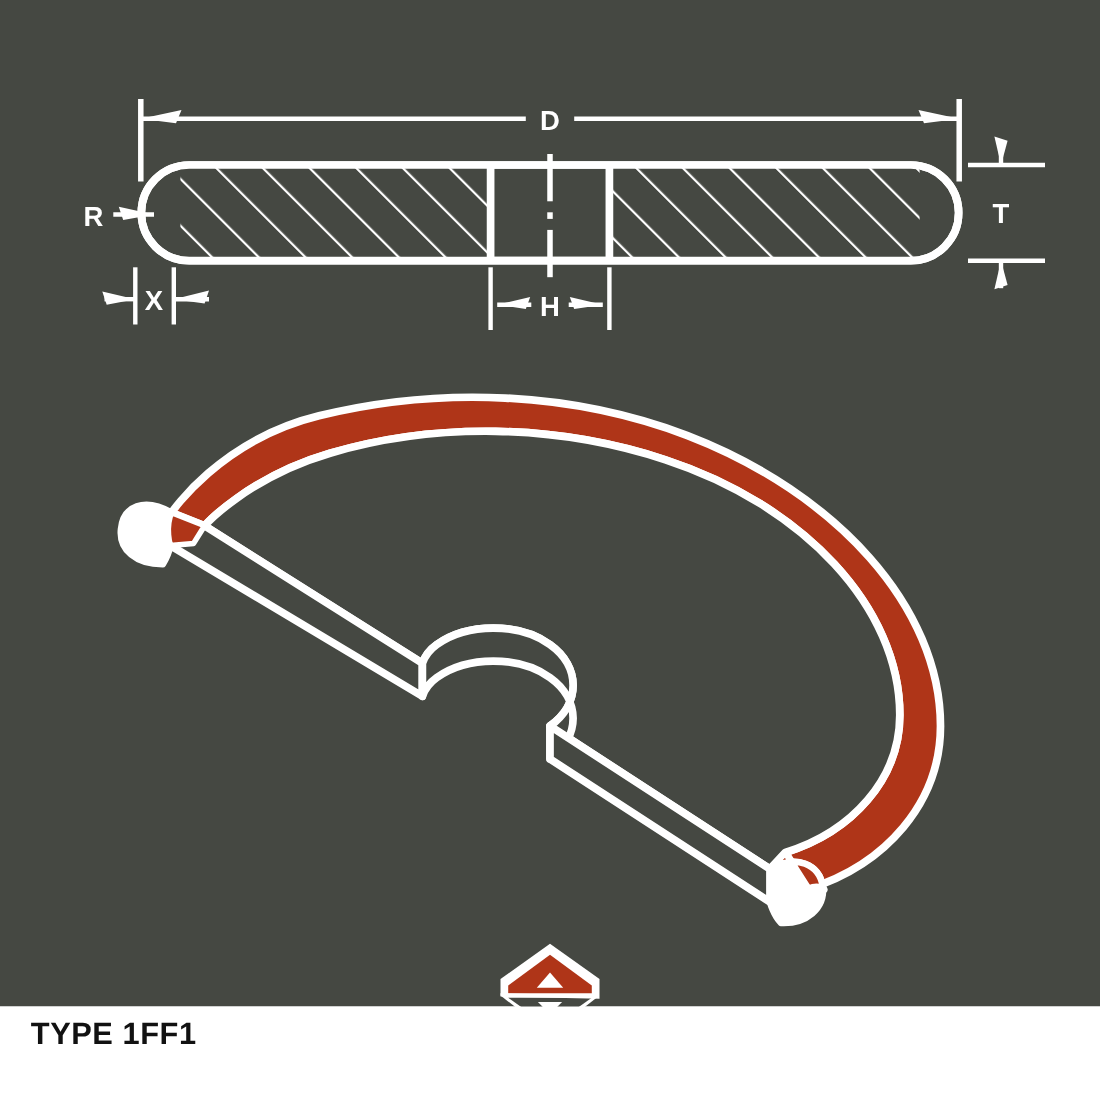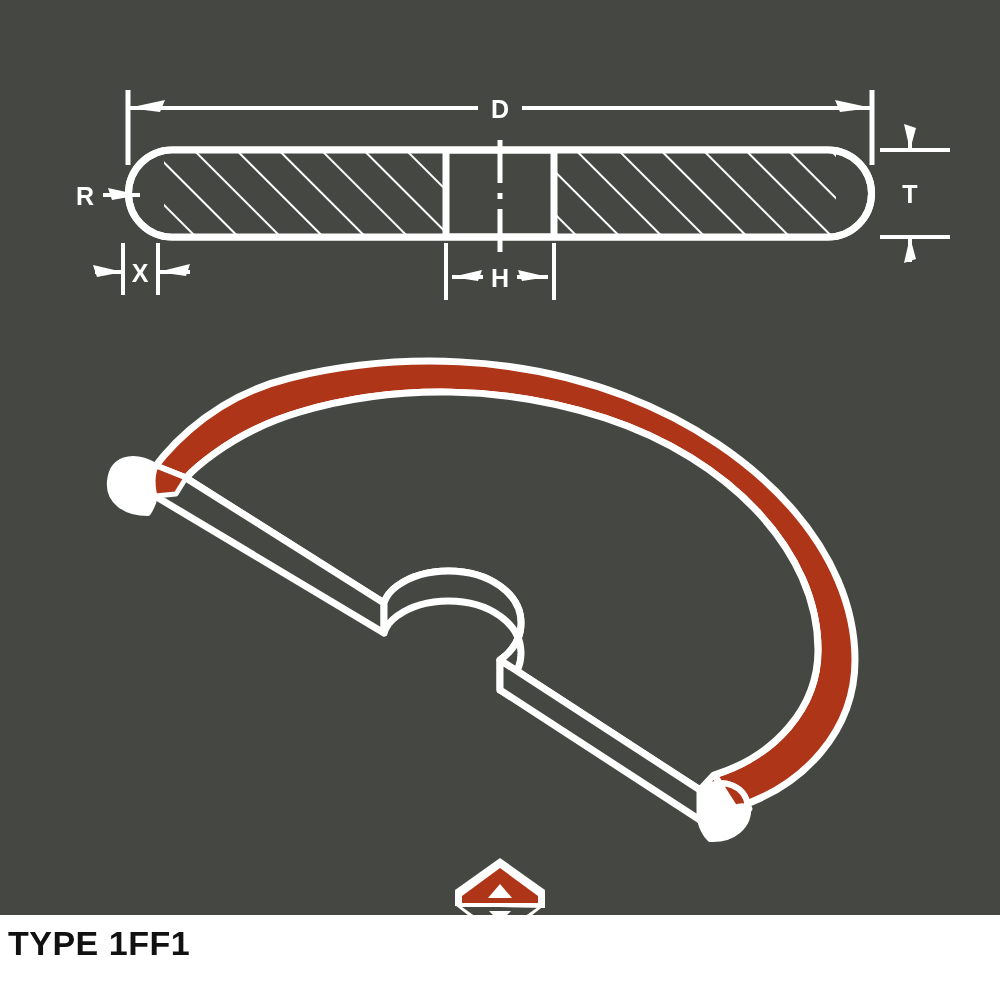--- a/index.html
+++ b/index.html
@@ -24,23 +24,23 @@
   }
   #footer-band {
     position: absolute;
     left: 0; top: 915px;
     width: 1000px;
     height: 85px;
     background: #ffffff;
   }
   #footer-title {
     position: absolute;
-    left: 8px;
+    left: 28px;
     top: 924px;
-    font-size: 34px;
+    font-size: 28px;
     font-weight: bold;
     letter-spacing: 0.5px;
     color: #111111;
     font-family: "Liberation Sans", sans-serif;
     white-space: nowrap;
   }
   svg.layer {
     position: absolute;
     left: 0; top: 0;
     width: 1000px;

